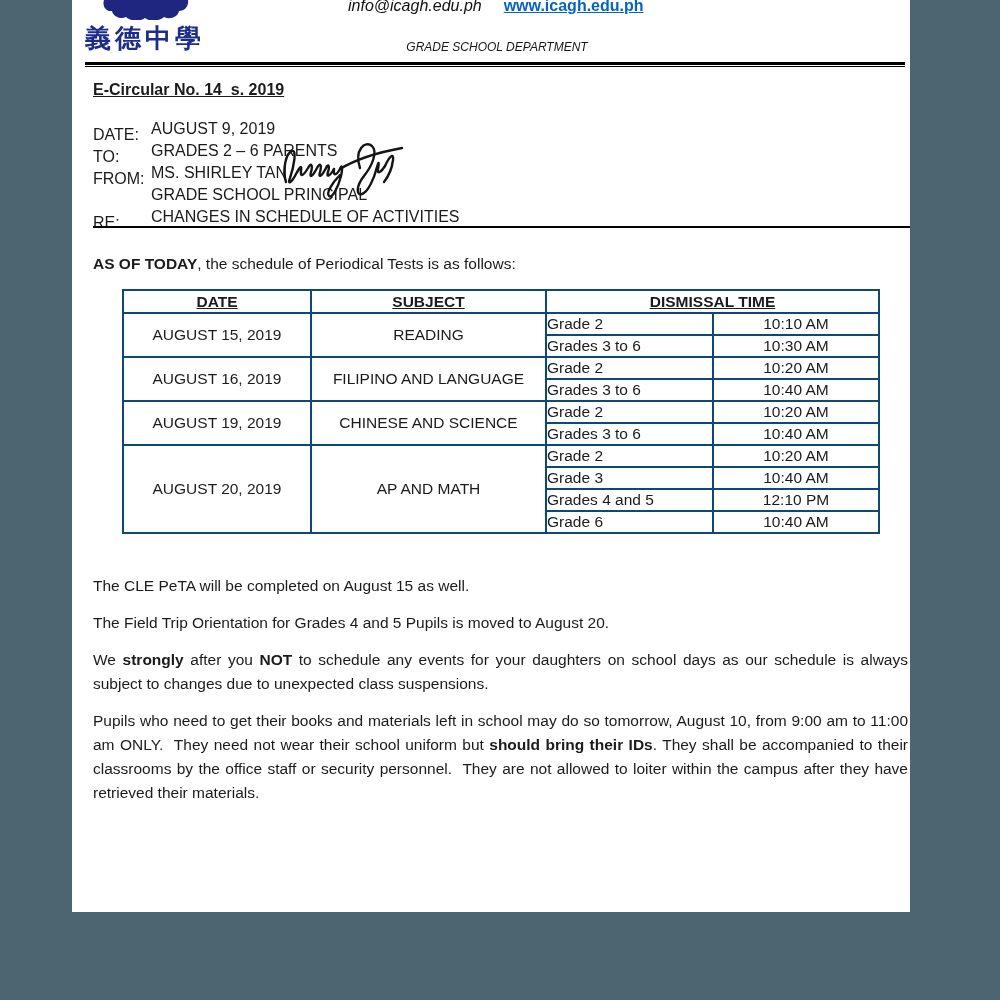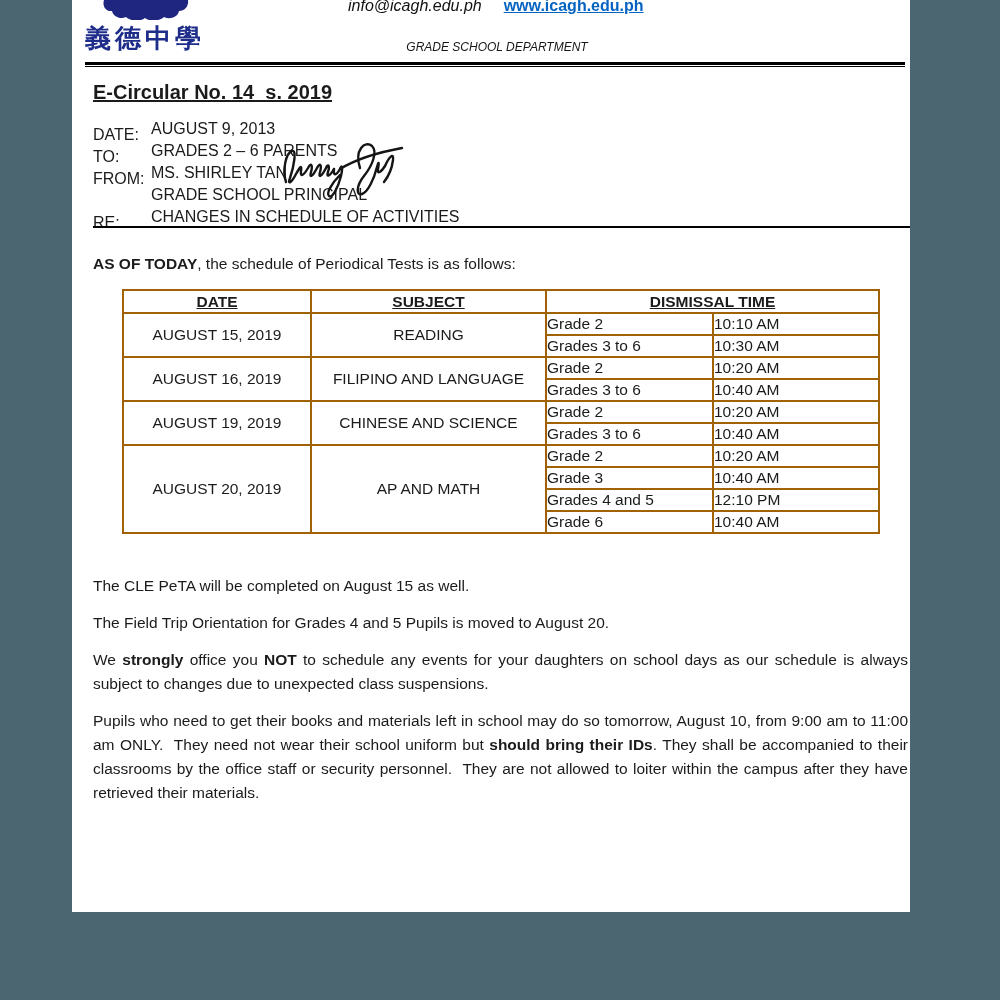--- a/index.html
+++ b/index.html
@@ -27,47 +27,47 @@
   .dept{
     position:absolute;top:40px;left:260px;width:330px;text-align:center;
     font-style:italic;font-size:12px;color:#161616;white-space:nowrap;
   }
   .rule-thick{position:absolute;top:62px;left:13px;right:5px;}
   .rt-a{height:3px;background:#000;}
   .rt-b{height:1px;background:#000;margin-top:1px;}
   
   .circ-no{
     position:absolute;top:81px;left:21px;
-    font-weight:bold;font-size:20px;text-decoration:underline;white-space:pre-wrap;
+    font-weight:bold;font-size:16px;text-decoration:underline;white-space:pre-wrap;
   }
   .fields{position:absolute;top:118px;left:21px;font-size:16px;}
   .frow{display:flex;height:22px;align-items:center;}
   .flabel{width:58px;flex:0 0 58px;margin-top:11px;}
   .fvalue{white-space:pre;}
   .sig{position:absolute;left:206px;top:138px;}
   .rule-thin{position:absolute;top:226px;left:21px;right:0;height:2px;background:#000;}
   
   .content{position:absolute;top:252px;left:21px;right:2px;}
   p.par{margin:0 0 13px 0;font-size:15.5px;line-height:24px;text-align:justify;}
   p.par span{white-space:pre-wrap;}
   .b{font-weight:bold;}
   
   table.sched{
     border-collapse:collapse;table-layout:fixed;width:756px;
     margin:2px 0 40px 29px;
   }
   table.sched th,table.sched td{
-    border:2px solid #a16207;font-size:15.5px;padding:0;vertical-align:middle;
+    border:2px solid #0c4a6e;font-size:15.5px;padding:0;vertical-align:middle;
   }
   table.sched th{
     font-weight:bold;text-decoration:underline;text-align:center;height:21px;
   }
   td.c-date,td.c-subj{padding-left:11px;text-align:center;}
   td.c-grade{padding-left:9px;text-align:left;height:20px;}
-  td.c-time{height:20px;}
+  td.c-time{text-align:center;height:20px;}
 </style>
 </head>
 <body>
 
 <div class="paper">
 
   <div class="letterhead">
     <div class="logo-wrap">
       <svg width="90" height="20" viewBox="0 0 90 20">
         <path d="M1,0 C-1,6 3,12 9,11 C10,16 17,20 23,17 C27,21 37,22 42,18 C47,22 57,21 61,17 C67,20 75,17 76,11 C82,11 86,6 85,0 Z" fill="#1e2680"></path>
@@ -80,21 +80,21 @@
       <div class="rt-a"></div>
         <div class="rt-b"></div>
     </div>
   </div>
 
   <div class="circ-no">E-Circular No. 14  s. 2019</div>
 
   <div class="fields">
     <div class="frow">
         <span class="flabel">DATE:</span>
-        <span class="fvalue">AUGUST 9, 2013</span>
+        <span class="fvalue">AUGUST 9, 2019</span>
       </div>
     <div class="frow">
         <span class="flabel">TO:</span>
         <span class="fvalue">GRADES 2 – 6 PARENTS</span>
       </div>
     <div class="frow">
         <span class="flabel">FROM:</span>
         <span class="fvalue">MS. SHIRLEY TAN</span>
       </div>
     <div class="frow">
@@ -183,17 +183,17 @@
         </tr>
         <tr>
           <td class="c-grade">Grade 6</td>
           <td class="c-time">10:40 AM</td>
         </tr>
       </tbody>
     </table>
 
     <p class="par"><span>The CLE PeTA will be completed on August 15 as well.</span></p>
     <p class="par"><span>The Field Trip Orientation for Grades 4 and 5 Pupils is moved to August 20.</span></p>
-    <p class="par"><span>We </span><span class="b">strongly</span><span> office you </span><span class="b">NOT</span><span> to schedule any events for your daughters on school days as our schedule is always subject to changes due to unexpected class suspensions.</span></p>
+    <p class="par"><span>We </span><span class="b">strongly</span><span> after you </span><span class="b">NOT</span><span> to schedule any events for your daughters on school days as our schedule is always subject to changes due to unexpected class suspensions.</span></p>
     <p class="par"><span>Pupils who need to get their books and materials left in school may do so tomorrow, August 10, from 9:00 am to 11:00 am ONLY.  They need not wear their school uniform but </span><span class="b">should bring their IDs</span><span>. They shall be accompanied to their classrooms by the office staff or security personnel.  They are not allowed to loiter within the campus after they have retrieved their materials.</span></p>
   </div>
 
 </div>
 
 </body></html>

